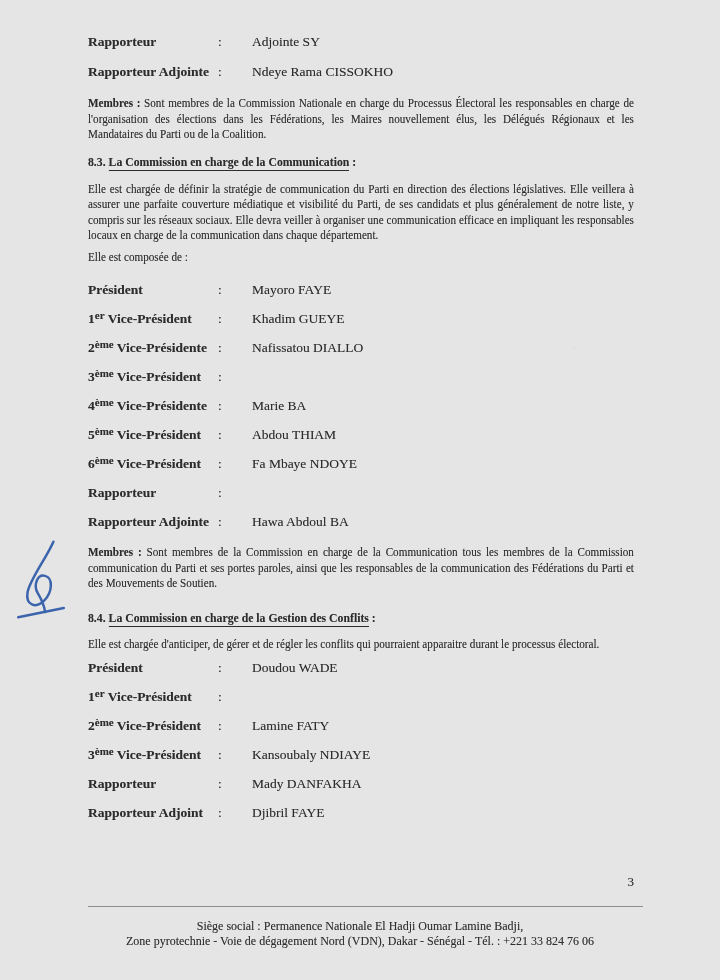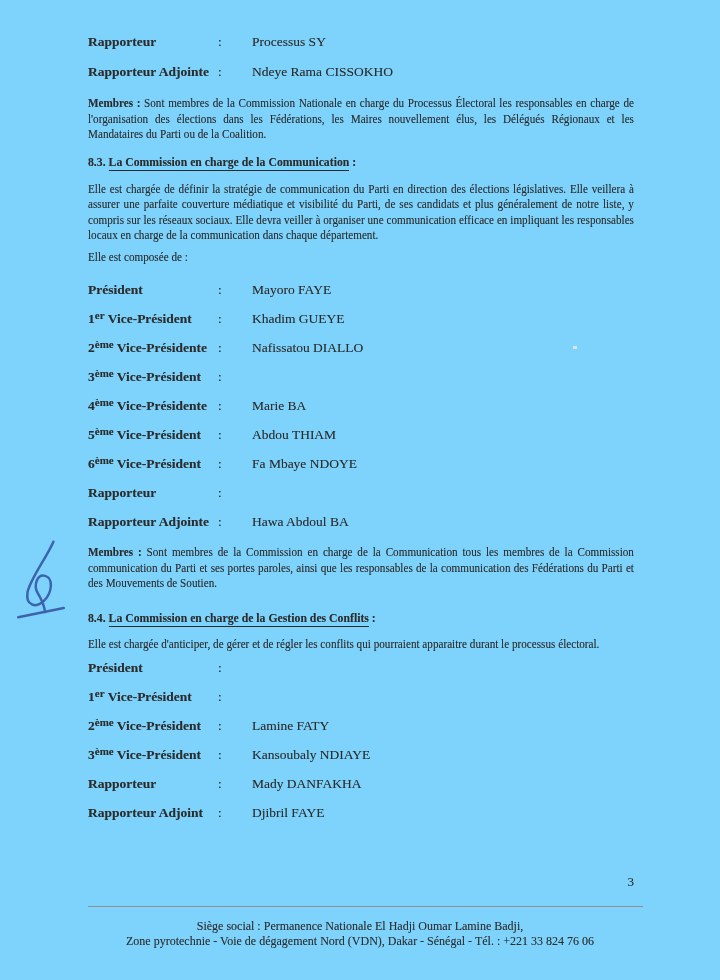--- a/index.html
+++ b/index.html
@@ -5,21 +5,21 @@
   html,body{margin:0;padding:0;}
   body{
     width:720px;height:980px;
     background:#ffffff;
     font-family:"Liberation Serif", serif;
     color:#2c2c2c;
   }
   .page{
     position:relative;
     width:720px;height:980px;
-    background:#7dd3fc;
+    background:#e5e5e5;
     overflow:hidden;
     text-shadow:0 0 0.5px rgba(50,50,50,0.35);
   }
   .content{
     padding:35px 86px 0 88px;
   }
   
   .para{
     font-size:13.5px;
     line-height:15.5px;
@@ -113,21 +113,21 @@
   </svg>
 
   <div class="speck"></div>
 
   <div class="content">
 
     <div class="hdr-rows">
       <div class="row">
         <span class="rlabel"><span>Rapporteur</span><sup></sup><span></span></span>
         <span class="rcolon">:</span>
-        <span class="rname">Processus SY</span>
+        <span class="rname">Adjointe SY</span>
       </div>
       <div class="row">
         <span class="rlabel"><span>Rapporteur Adjointe</span><sup></sup><span></span></span>
         <span class="rcolon">:</span>
         <span class="rname">Ndeye Rama CISSOKHO</span>
       </div>
     </div>
 
     <p class="para" style="margin:0">
       <span class="lead">Membres :</span>
@@ -206,20 +206,21 @@
     </div>
 
     <p class="para mt11" style="margin-bottom:0">
       <span>Elle est chargée d'anticiper, de gérer et de régler les conflits qui pourraient apparaitre durant le processus électoral.</span>
     </p>
 
     <div class="roster roster2">
       <div class="row">
         <span class="rlabel"><span>Président</span><sup></sup><span></span></span>
         <span class="rcolon">:</span>
+        <span class="rname">Doudou WADE</span>
       </div>
       <div class="row">
         <span class="rlabel"><span>1</span><sup>er</sup><span> Vice-Président</span></span>
         <span class="rcolon">:</span>
       </div>
       <div class="row">
         <span class="rlabel"><span>2</span><sup>ème</sup><span> Vice-Président</span></span>
         <span class="rcolon">:</span>
         <span class="rname">Lamine FATY</span>
       </div>

